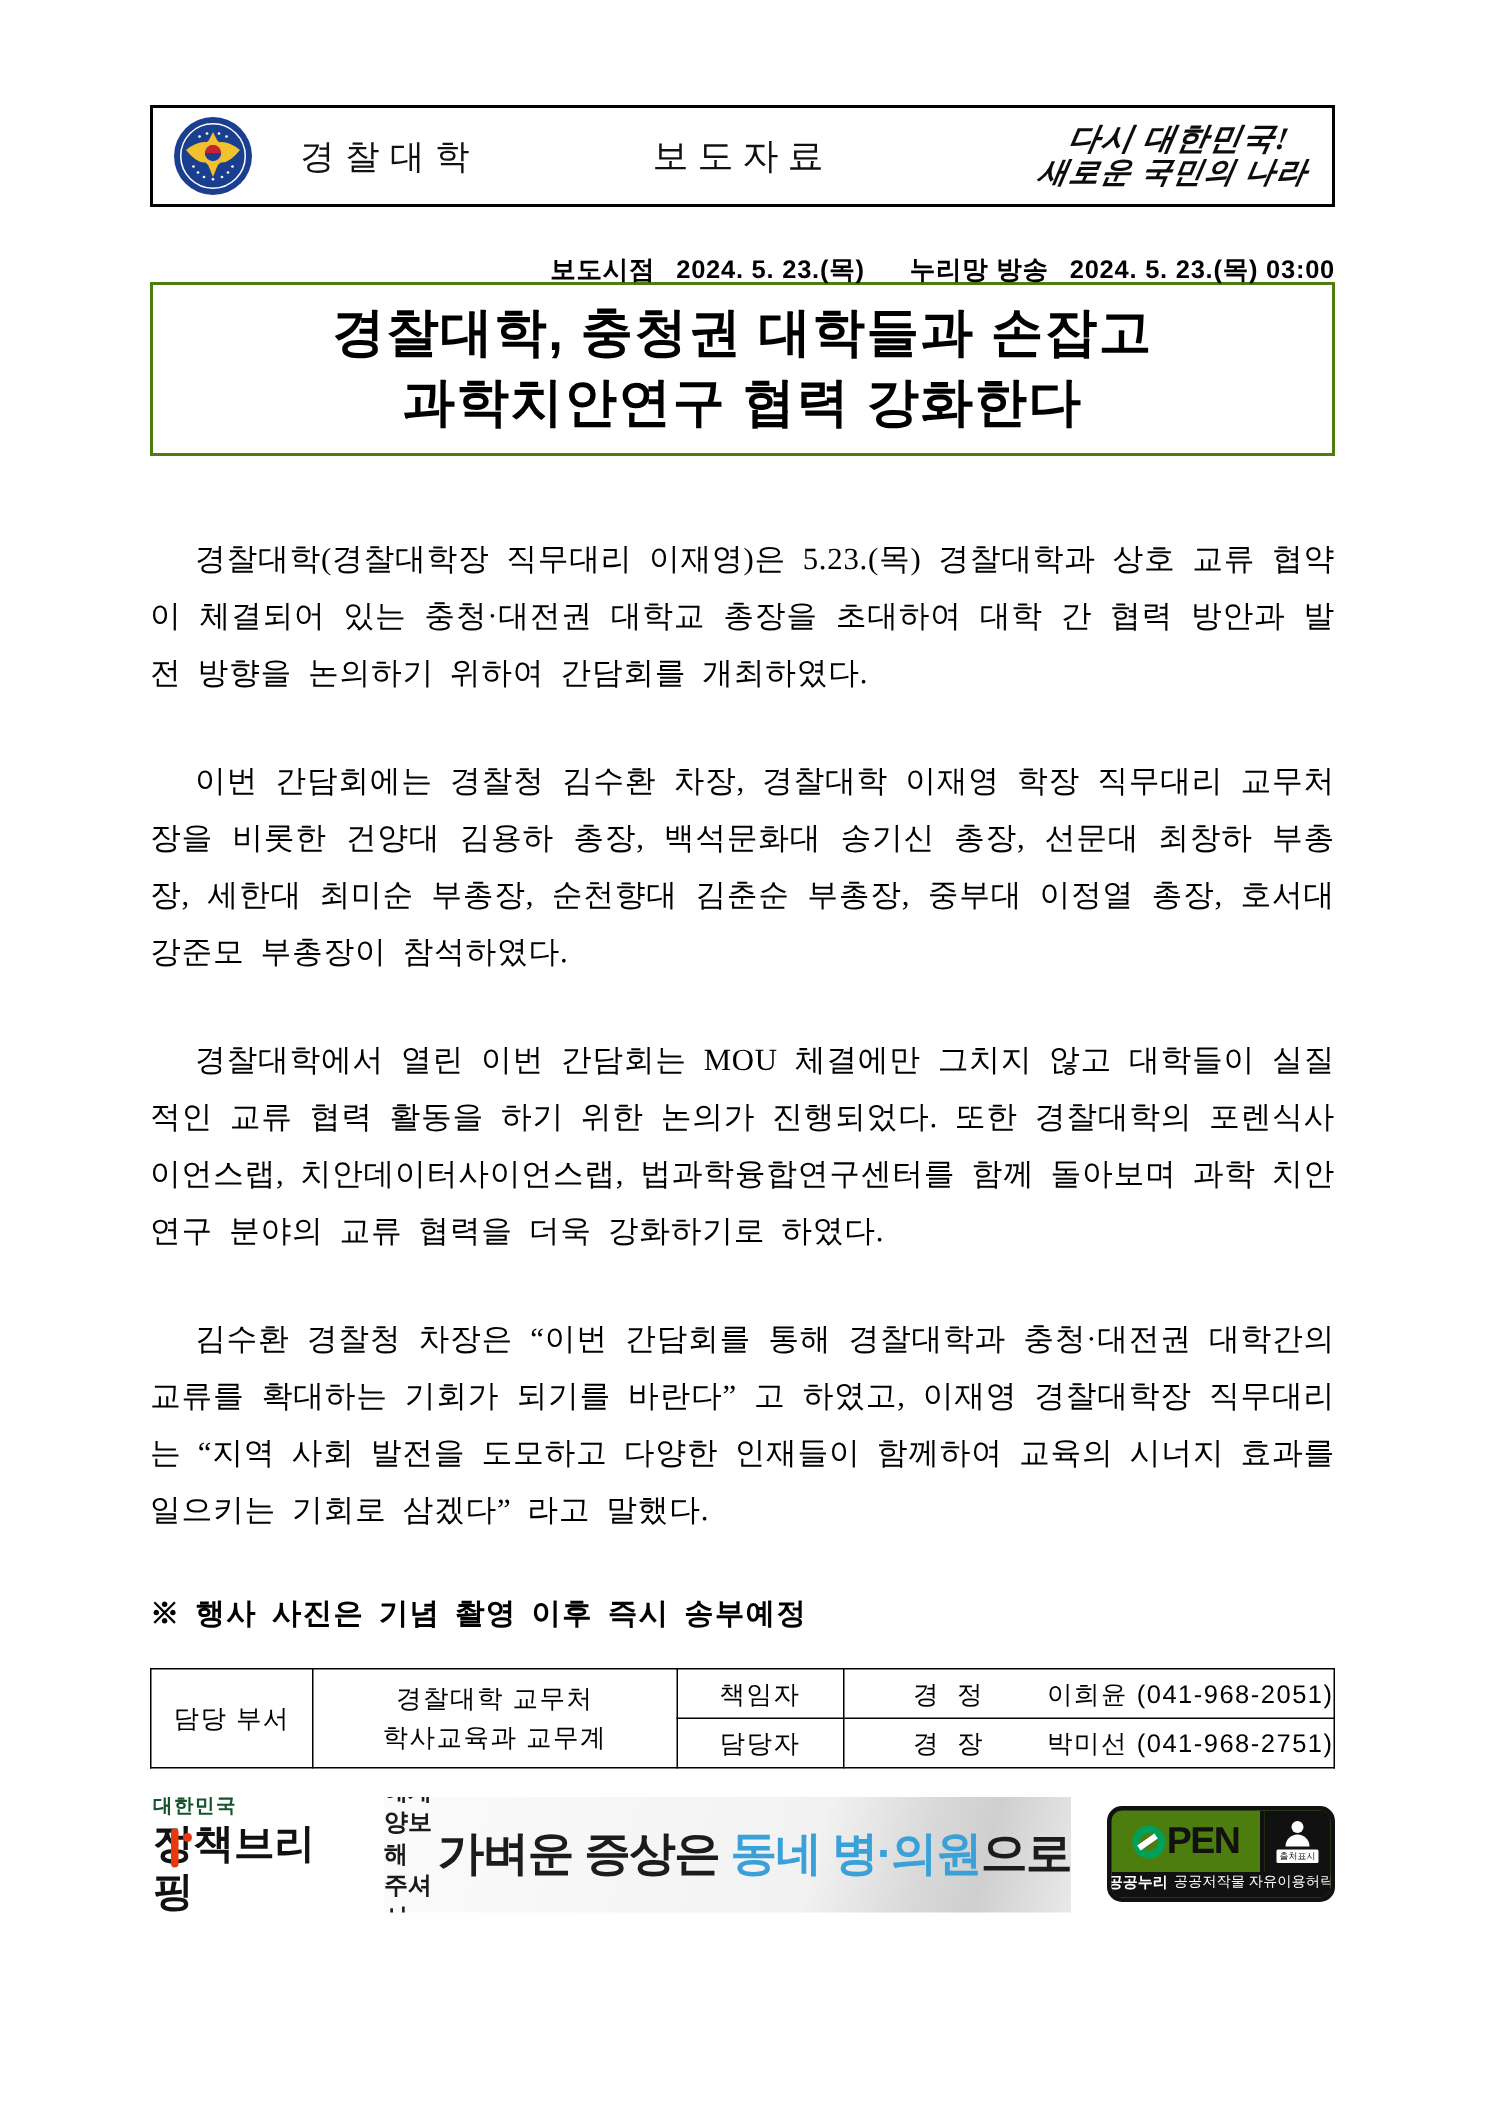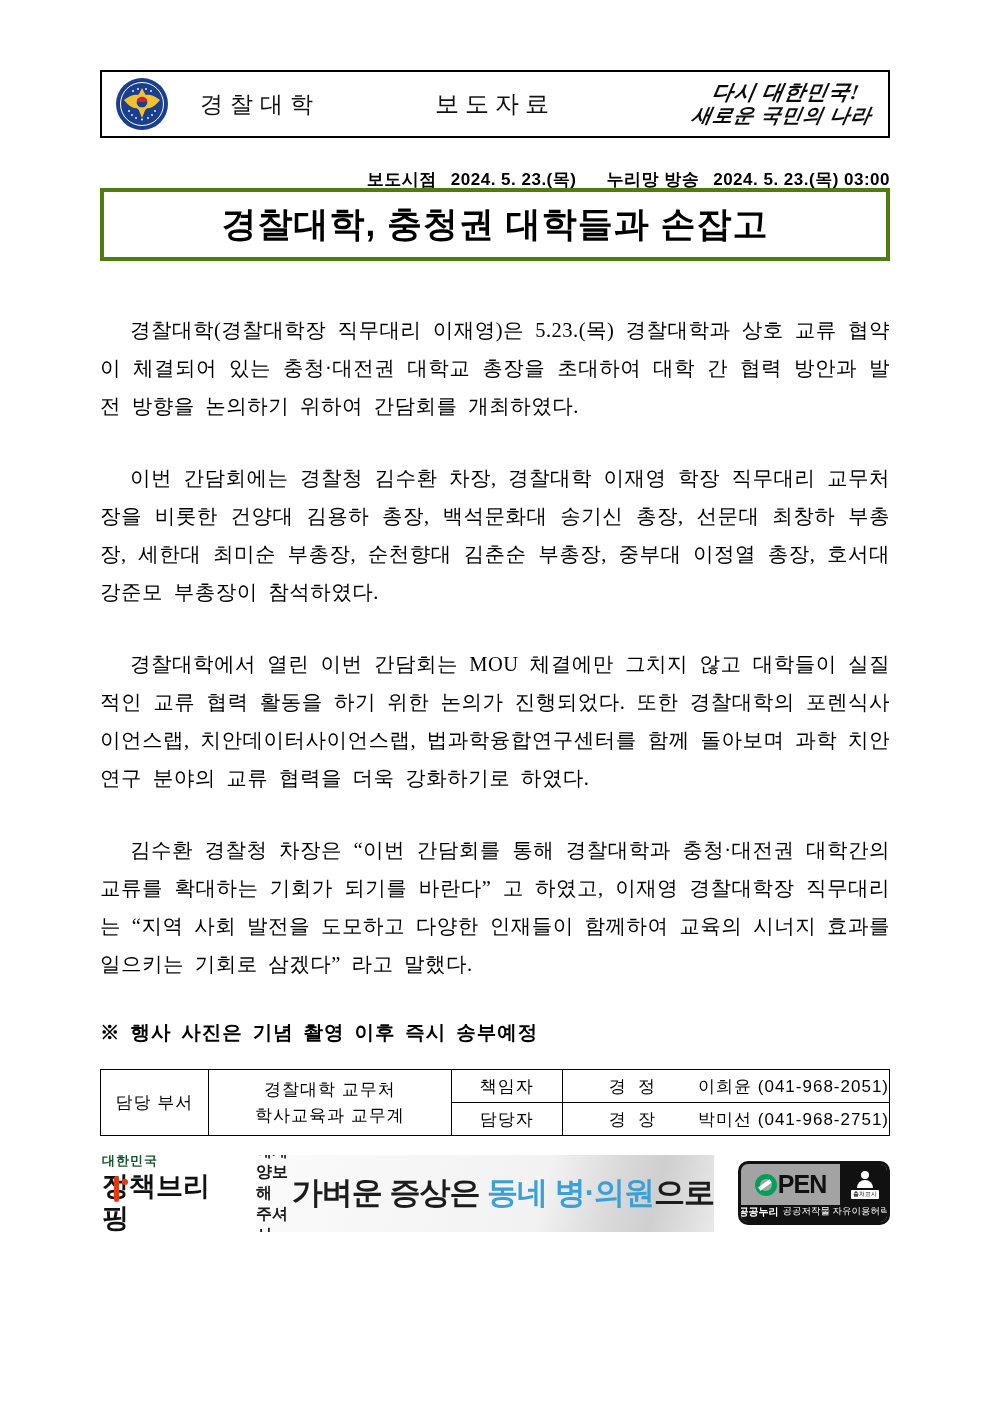--- a/index.html
+++ b/index.html
@@ -59,21 +59,21 @@
     font-size: 17px; font-weight: 600;
     letter-spacing: 0.5px;
     white-space: pre;
   }
   .date-line .lbl { margin-right: 14px; }
   .date-line .gap { display: inline-block; width: 30px; }
 
   
   .title-box {
     margin-top: 16px;
-    border: 4px solid #4d7c0f;
+    border: 2px solid #4d7c0f;
     padding: 8px 6px 10px 6px;
     text-align: center;
   }
   .title-box .t-line {
     font-family: "Liberation Sans", sans-serif;
     font-size: 35px; font-weight: 800;
     letter-spacing: 1px;
     line-height: 47px;
     color: #000;
   }
@@ -165,21 +165,21 @@
     font-size: 31px; font-weight: 800; letter-spacing: -1px;
     line-height: 36px; white-space: nowrap;
   }
   .banner .black { color: #1c1c1c; }
   .banner .blue  { color: #3aa0d8; }
 
   
   .open-logo {
     width: 152px; height: 64px;
     border: 3px solid #111; border-radius: 10px;
-    background: #a3a3a3;
+    background: #4d7c0f;
     display: flex; flex-direction: column;
     overflow: hidden;
   }
   .open-row { flex: 1; display: flex; align-items: center; }
   .open-word {
     flex: 1; display: flex; align-items: center; justify-content: center;
     border-right: 3px solid #111; height: 100%;
   }
   .open-o {
     width: 22px; height: 22px; border-radius: 50%;
@@ -251,20 +251,21 @@
       <div class="l2">새로운 국민의 나라</div>
     </span>
   </div>
 
   <div class="date-line">
     <span class="lbl">보도시점</span><span>2024. 5. 23.(목)</span><span class="gap"></span><span class="lbl">누리망 방송</span><span>2024. 5. 23.(목) 03:00</span>
   </div>
 
   <div class="title-box">
     <div class="t-line">경찰대학, 충청권 대학들과 손잡고</div>
+    <div class="t-line">과학치안연구 협력 강화한다</div>
   </div>
 
   <div class="body-text">
     <p>경찰대학(경찰대학장 직무대리 이재영)은 5.23.(목) 경찰대학과 상호 교류 협약이 체결되어 있는 충청·대전권 대학교 총장을 초대하여 대학 간 협력 방안과 발전 방향을 논의하기 위하여 간담회를 개최하였다.</p>
     <p>이번 간담회에는 경찰청 김수환 차장, 경찰대학 이재영 학장 직무대리 교무처장을 비롯한 건양대 김용하 총장, 백석문화대 송기신 총장, 선문대 최창하 부총장, 세한대 최미순 부총장, 순천향대 김춘순 부총장, 중부대 이정열 총장, 호서대 강준모 부총장이 참석하였다.</p>
     <p>경찰대학에서 열린 이번 간담회는 MOU 체결에만 그치지 않고 대학들이 실질적인 교류 협력 활동을 하기 위한 논의가 진행되었다. 또한 경찰대학의 포렌식사이언스랩, 치안데이터사이언스랩, 법과학융합연구센터를 함께 돌아보며 과학 치안 연구 분야의 교류 협력을 더욱 강화하기로 하였다.</p>
     <p>김수환 경찰청 차장은 “이번 간담회를 통해 경찰대학과 충청·대전권 대학간의 교류를 확대하는 기회가 되기를 바란다” 고 하였고, 이재영 경찰대학장 직무대리는 “지역 사회 발전을 도모하고 다양한 인재들이 함께하여 교육의 시너지 효과를 일으키는 기회로 삼겠다” 라고 말했다.</p>
   </div>
 
   <div class="note">※ 행사 사진은 기념 촬영 이후 즉시 송부예정</div>

